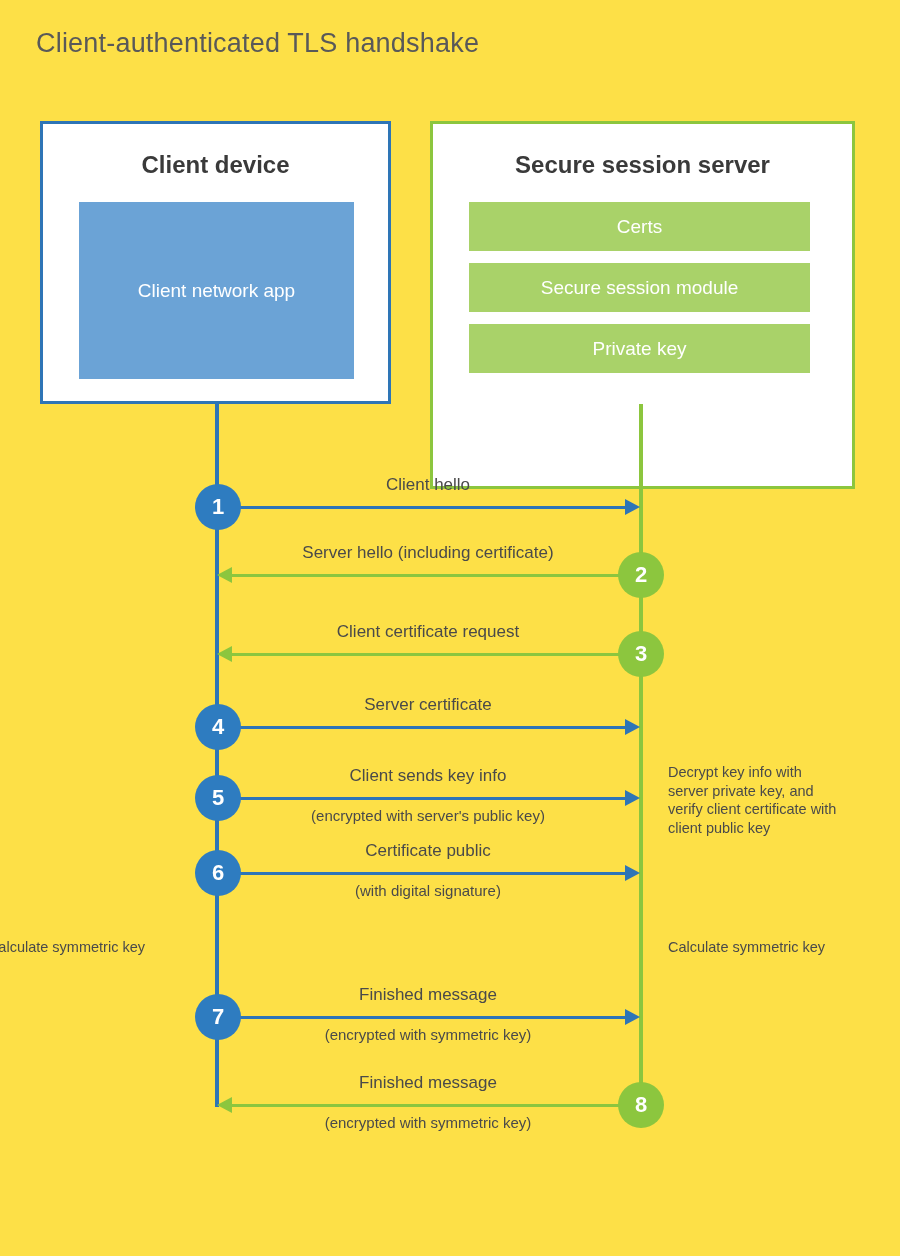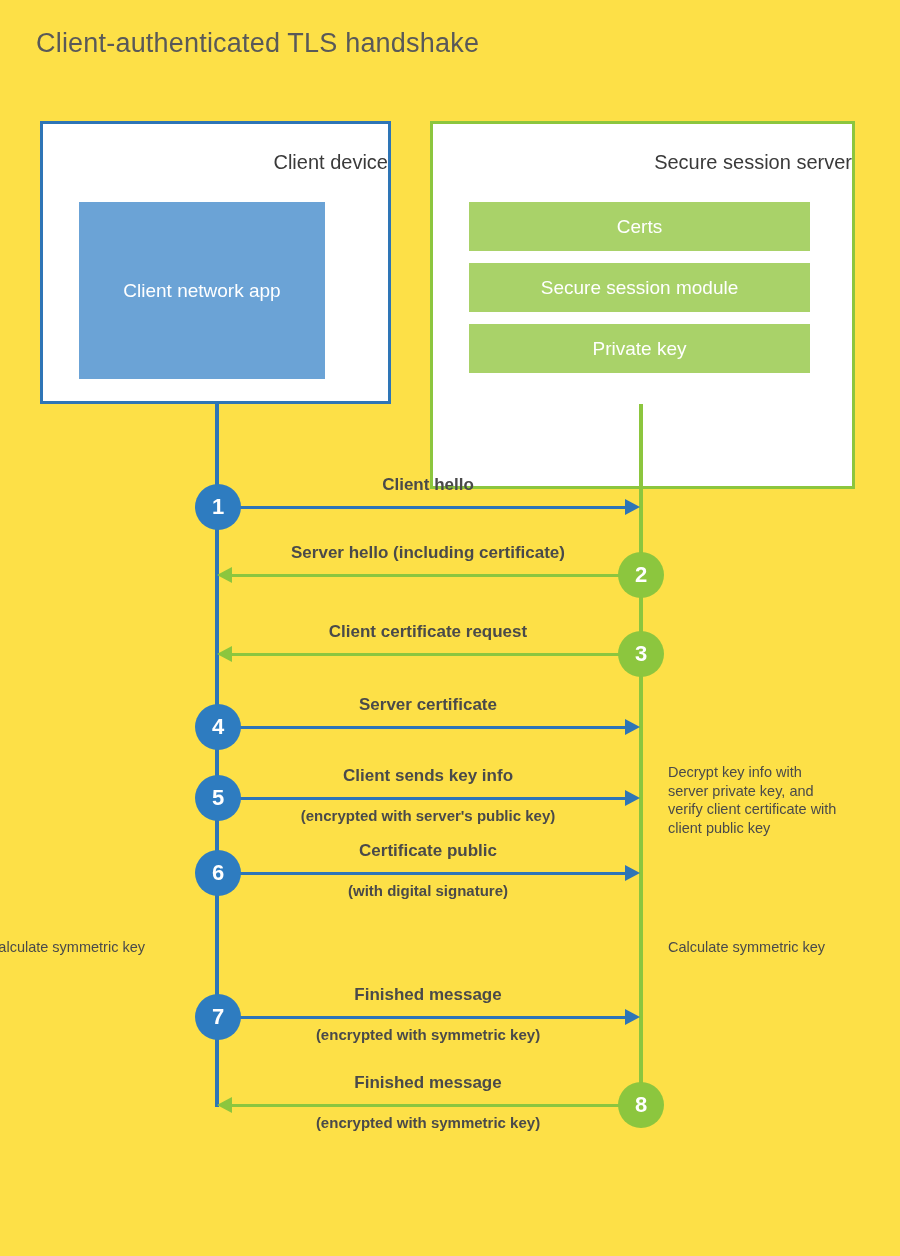--- a/index.html
+++ b/index.html
@@ -50,32 +50,32 @@
     top: 121px;
     width: 425px;
     height: 368px;
     border: 3px solid #8CC63E;
   }
   .actor-title {
     position: absolute;
     left: 0;
     right: 0;
     top: 27px;
-    text-align: right;
-    font-size: 20px;
-    font-weight: normal;
+    text-align: center;
+    font-size: 24px;
+    font-weight: bold;
     color: #3A3A3A;
   }
 
   
   .client-app {
     position: absolute;
     left: 36px;
     top: 78px;
-    width: 246px;
+    width: 275px;
     height: 177px;
     background: #6BA3D6;
     color: #ffffff;
     font-size: 19px;
     line-height: 28px;
     display: flex;
     align-items: center;
     justify-content: center;
     text-align: center;
     box-sizing: border-box;
@@ -169,21 +169,20 @@
   .step-circle.green { background: #8CC63E; }
 
   
   .msg-label {
     position: absolute;
     text-align: center;
     font-size: 17px;
     color: #4A4A4A;
     white-space: nowrap;
     transform: translateX(-50%);
-    font-weight: bold;
   }
   .msg-label.primary { top: -32px; }
   .msg-label.sub {
     top: 9px;
     font-size: 15px;
     color: #4A4A4A;
   }
 
   
   .annot {

